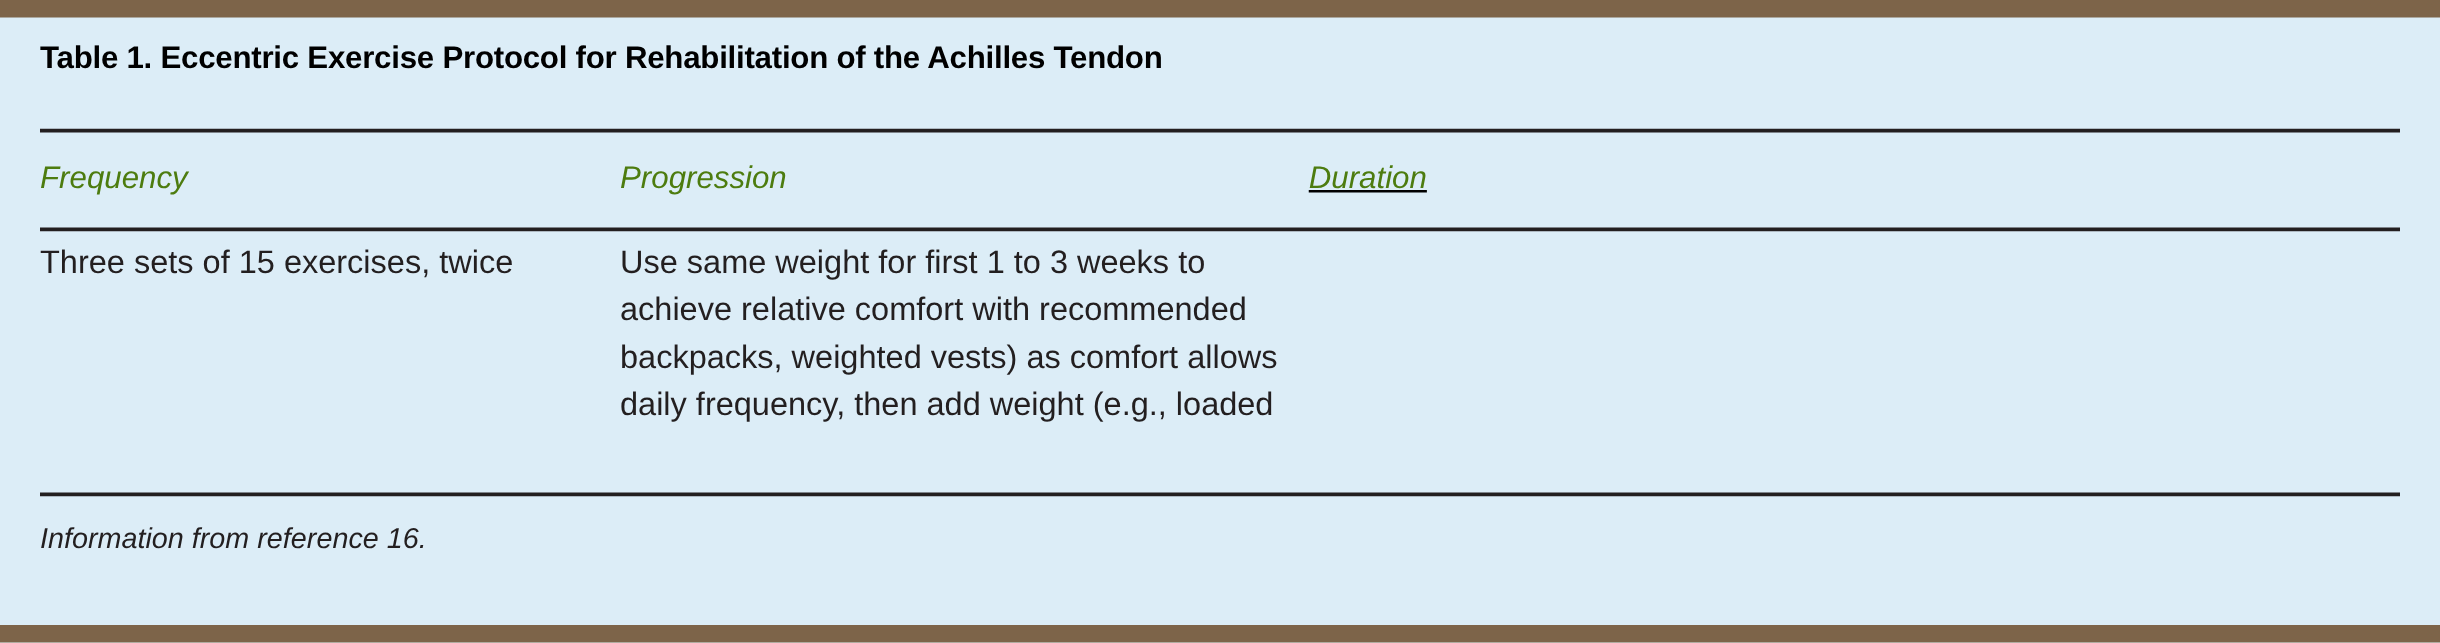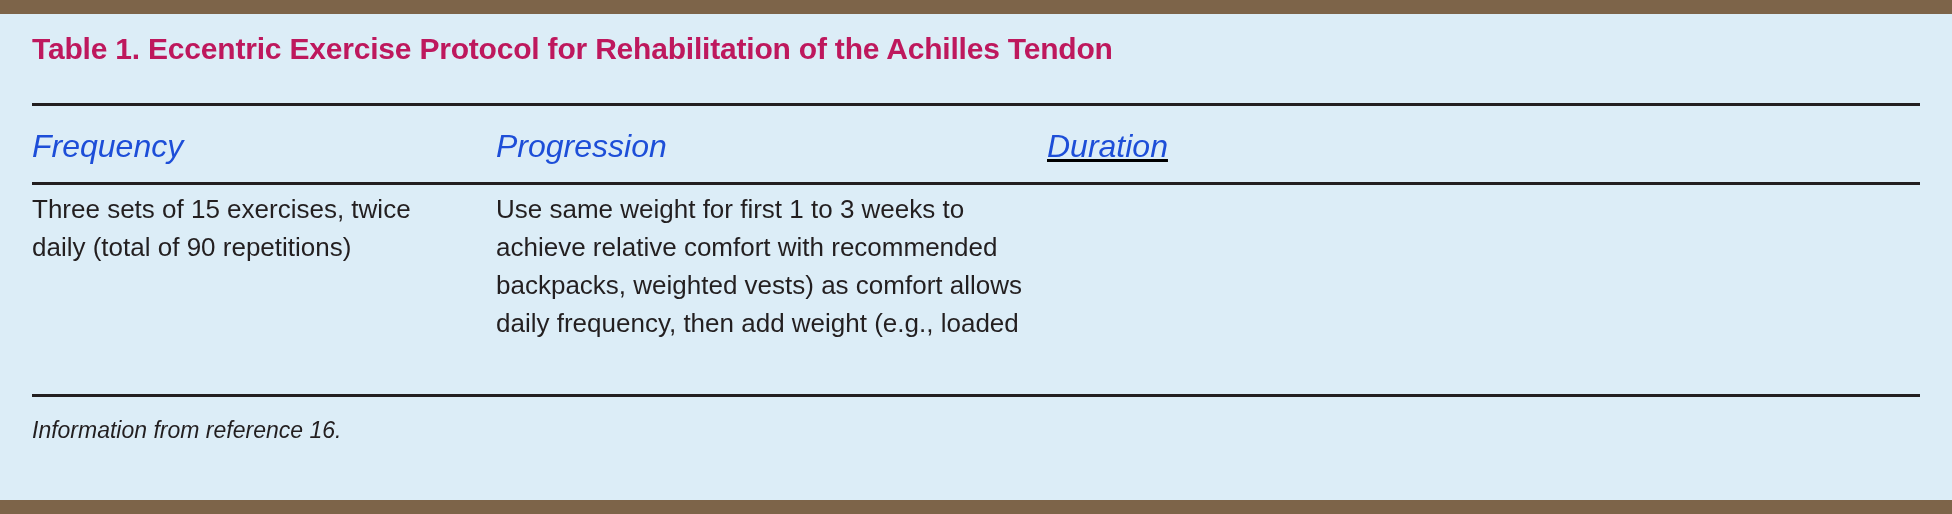--- a/index.html
+++ b/index.html
@@ -33,23 +33,23 @@
     position: absolute;
     left: 32px;
     right: 32px;
     top: 14px;
     bottom: 14px;
   }
   .title {
     position: absolute;
     left: 0;
     top: 18px;
-    font-size: 30px;
+    font-size: 25px;
     font-weight: bold;
-    color: #be185d;
+    color: #000000;
     letter-spacing: -0.2px;
     white-space: nowrap;
   }
   .rule {
     position: absolute;
     left: 0;
     right: 0;
     height: 3px;
     background: #231f20;
   }
@@ -78,23 +78,23 @@
     font-style: italic;
     color: #231f20;
   }
 
   .col { position: absolute; top: 0; }
   .col-0 { left: 0px;    width: 400px; }
   .col-1 { left: 430px;  width: 600px; margin-left: 34px; }
   .col-2 { left: 1015px; width: 640px; text-decoration: underline; }
 
   .colhead {
-    font-size: 32px;
+    font-size: 25px;
     font-style: italic;
-    color: #1d4ed8;
+    color: #4d7c0f;
     white-space: nowrap;
   }
   .cellline {
     font-size: 26px;
     color: #231f20;
     line-height: 38px;
     padding-left: 26px;
     text-indent: -26px;
   }
   .cellline + .cellline { margin-top: 0; }
@@ -125,21 +125,20 @@
         <div class="colhead">Duration</div>
       </div>
     </div>
 
     <div class="rule rule-head"></div>
 
     <div class="bodyrow">
       <div class="col col-0">
         <div class="para">
           <div class="cellline">Three sets of 15 exercises, twice</div>
-          <div class="cellline">daily (total of 90 repetitions)</div>
         </div>
       </div>
 
       <div class="col col-1">
         <div class="para">
           <div class="cellline">Use same weight for first 1 to 3 weeks to</div>
           <div class="cellline">achieve relative comfort with recommended</div>
           <div class="cellline">backpacks, weighted vests) as comfort allows</div>
           <div class="cellline">daily frequency, then add weight (e.g., loaded</div>
         </div>

